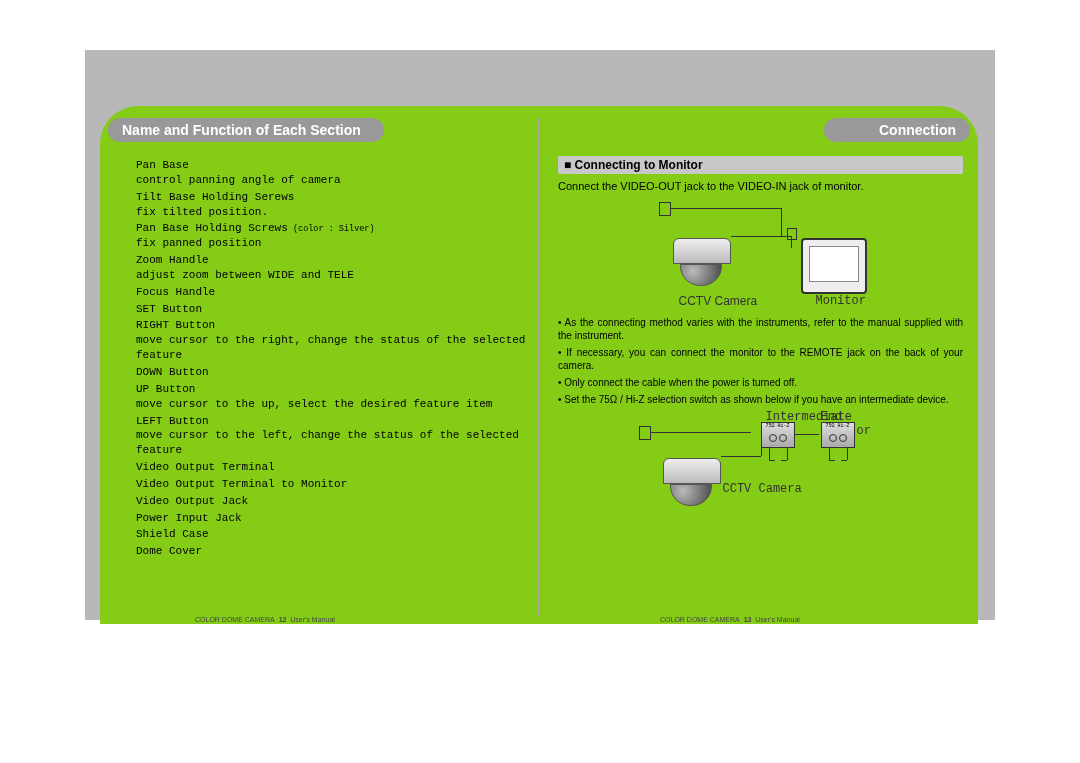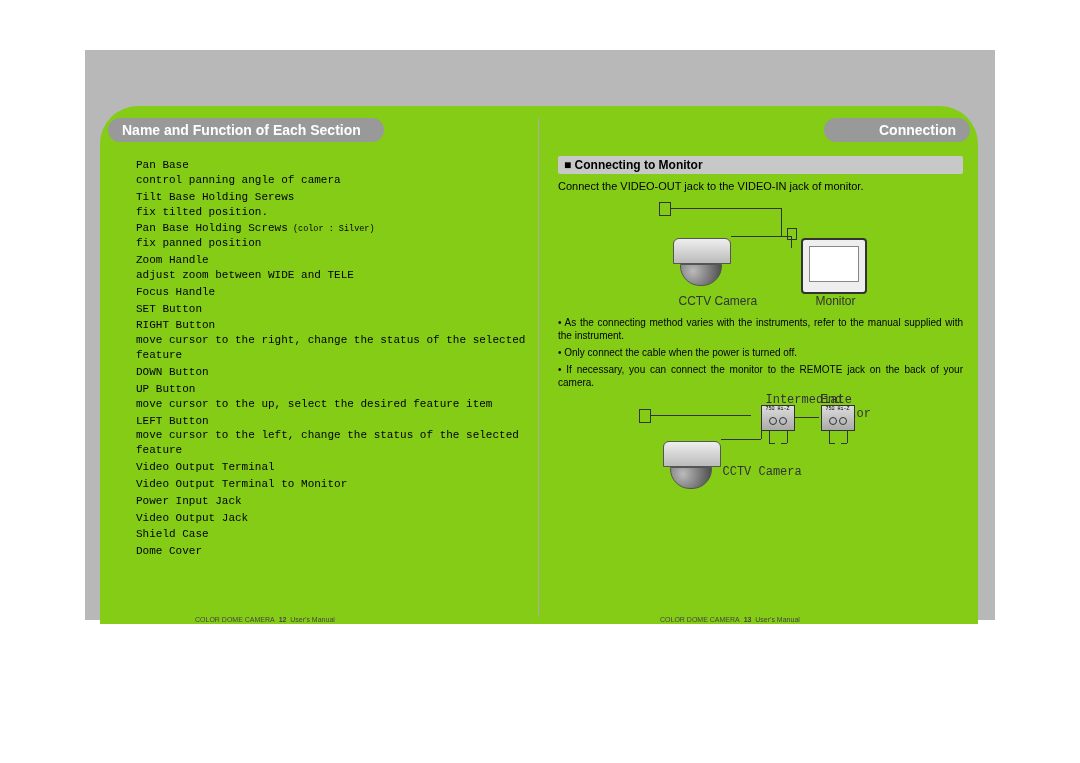--- a/index.html
+++ b/index.html
@@ -185,22 +185,22 @@
         <div class="term">SET Button</div>
         <div class="term">RIGHT Button</div>
         <div class="desc">move cursor to the right, change the status of the selected feature</div>
         <div class="term">DOWN Button</div>
         <div class="term">UP Button</div>
         <div class="desc">move cursor to the up, select the desired feature item</div>
         <div class="term">LEFT Button</div>
         <div class="desc">move cursor to the left, change the status of the selected feature</div>
         <div class="term">Video Output Terminal</div>
         <div class="term">Video Output Terminal to Monitor</div>
+        <div class="term">Video Output Jack</div>
         <div class="term">Power Input Jack</div>
-        <div class="term">Video Output Jack</div>
         <div class="term">Shield Case</div>
         <div class="term">Dome Cover</div>
       </div>
 
     <div class="right-col">
       <div class="subheader">
         <span>Connecting to Monitor</span>
       </div>
       <div style="margin-bottom:4px;">Connect the VIDEO-OUT jack to the VIDEO-IN jack of monitor.</div>
 
@@ -212,27 +212,28 @@
           <div class="dome-body"></div>
             <div class="dome-ball"></div>
         </div>
         <div class="wire" style="top:38px;left:100px;width:60px;height:1px;"></div>
         <div class="wire" style="top:38px;left:160px;width:1px;height:12px;"></div>
         <div class="monitor" style="top:40px;left:170px;">
           <div class="monitor-screen"></div>
         </div>
         <div style="position:absolute;top:30px;left:156px;width:8px;height:10px;border:1px solid #333;"></div>
         <div class="small-label" style="top:96px;left:48px;">CCTV Camera</div>
-        <div class="small-label" style="top:96px;left:185px;">Monitor</div>
+        <div class="small-label" style="top:96px;left:185px;font-family:Liberation Mono, monospace;">Monitor</div>
       </div>
 
       <div class="notes" id="notes">
           <div class="note-item">• As the connecting method varies with the instruments, refer to the manual supplied with the instrument.</div>
+          <div class="note-item">• If necessary, you can connect the monitor to the REMOTE jack on the back of your camera.</div>
           <div class="note-item">• Only connect the cable when the power is turned off.</div>
-          <div class="note-item">• If necessary, you can connect the monitor to the REMOTE jack on the back of your camera.</div>
+          <div class="note-item">• Set the 75Ω / Hi-Z selection switch as shown below if you have an intermediate device.</div>
         </div>
 
       <div class="diagram2">
         <div class="small-label" style="top:0;left:135px;">Intermediate</div>
         <div class="small-label" style="top:0;left:190px;">End monitor</div>
         <div class="wire" style="top:22px;left:20px;width:100px;height:1px;"></div>
         <div style="position:absolute;top:16px;left:8px;width:10px;height:12px;border:1px solid #333;"></div>
         <div class="dome" style="top:48px;left:32px;">
           <div class="dome-body"></div>
             <div class="dome-ball"></div>

